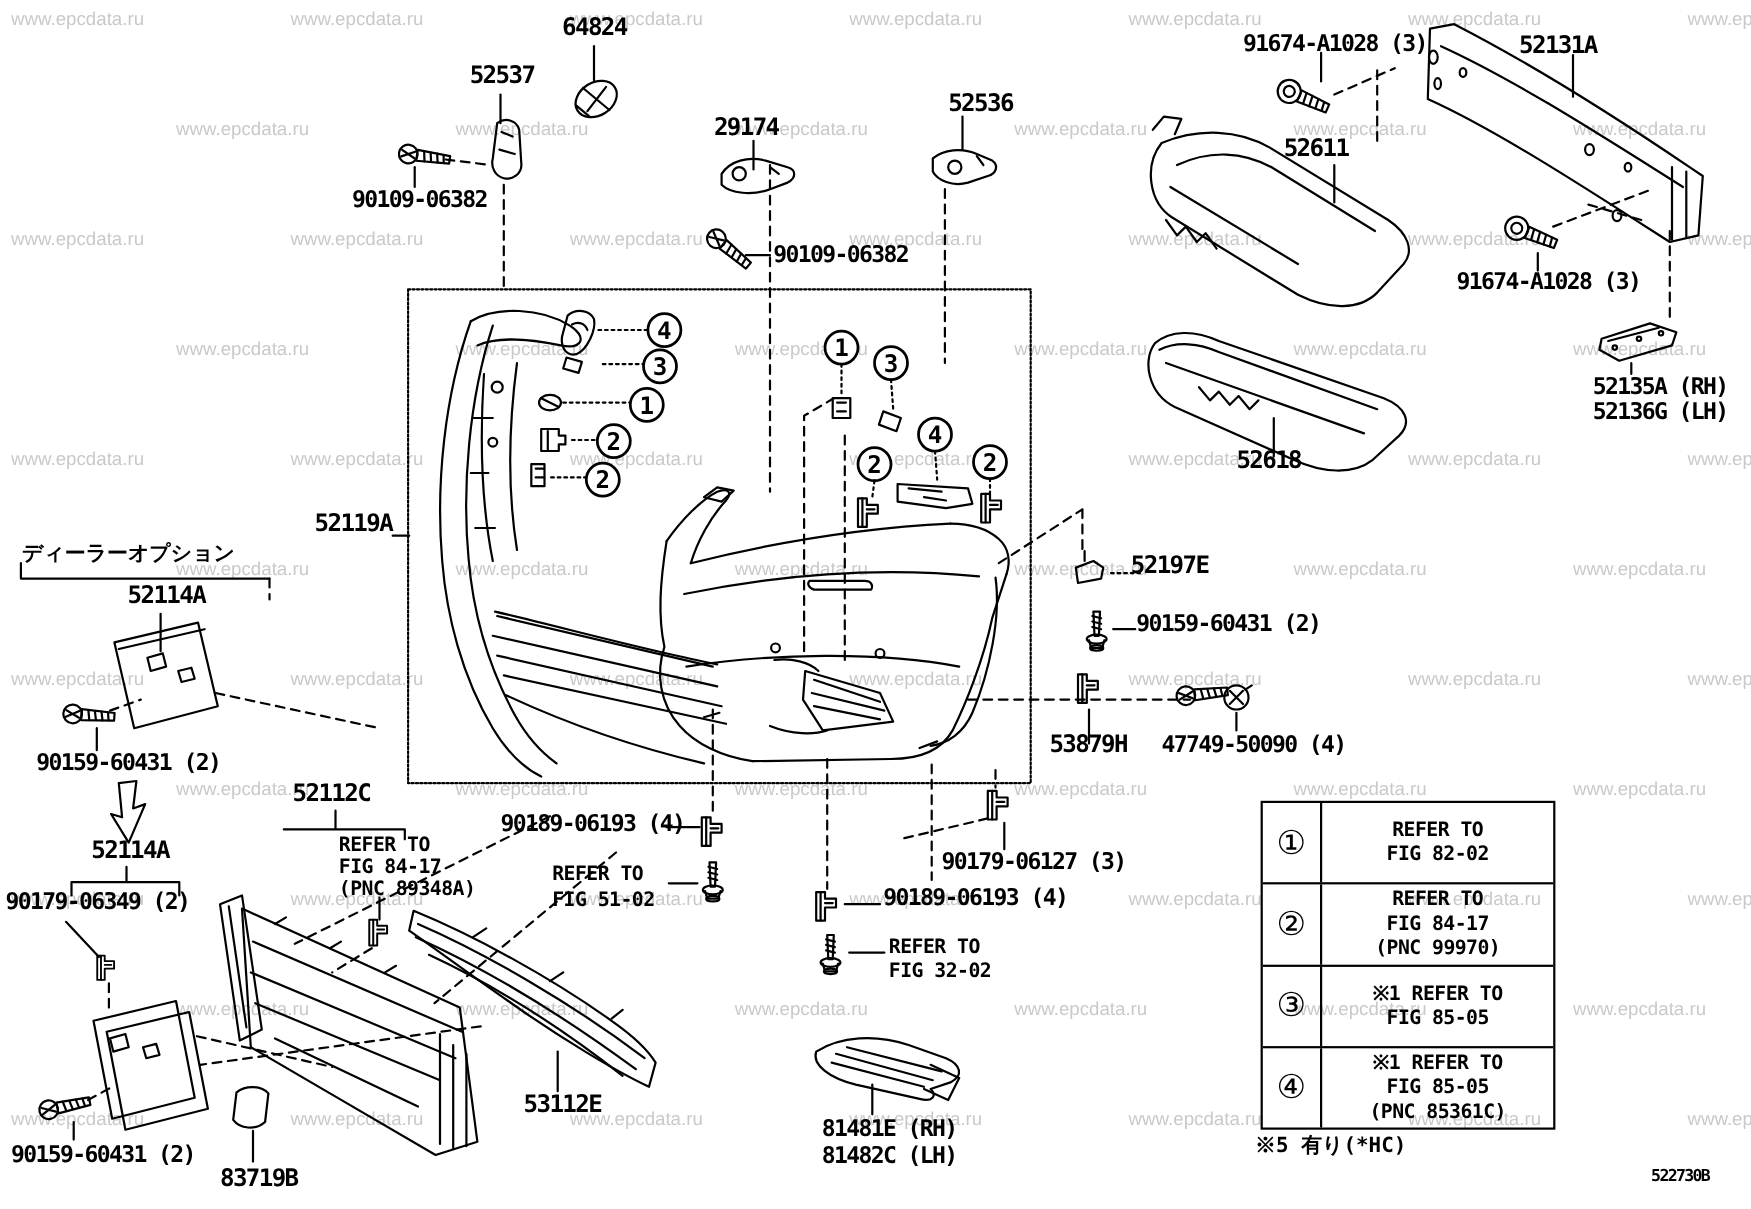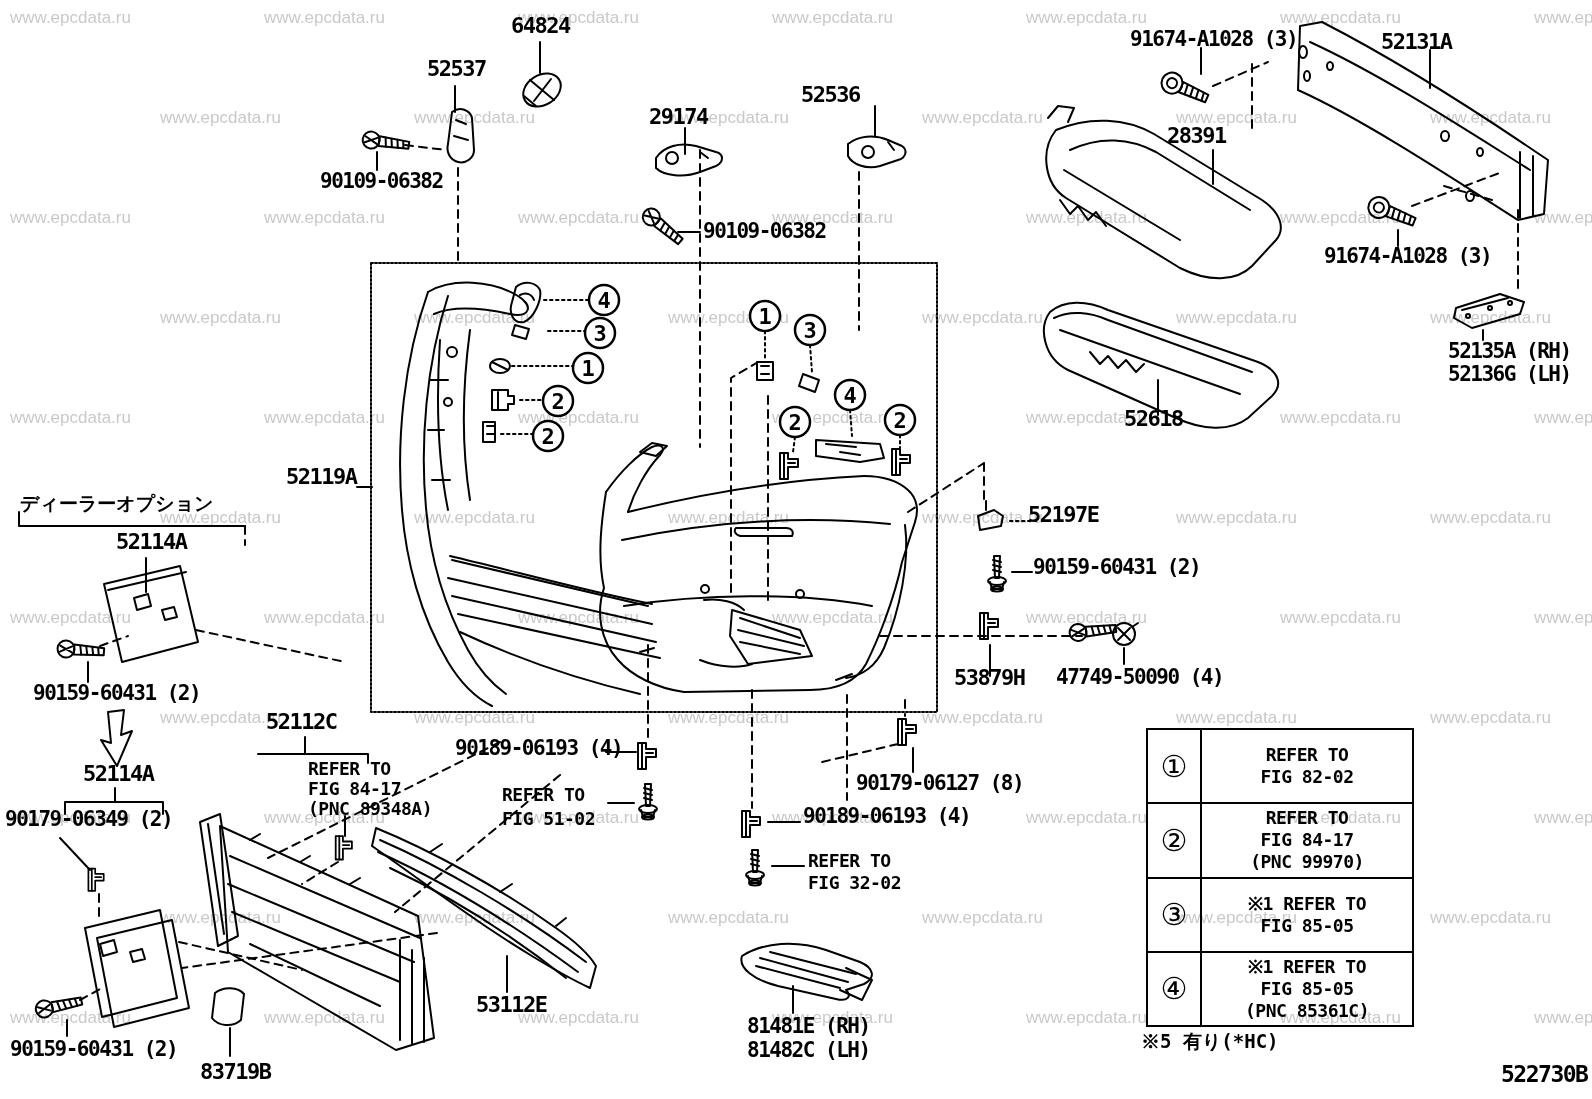--- a/index.html
+++ b/index.html
@@ -382,25 +382,25 @@
   </g>
 
   <path d="M357,487 H372"></path>
 </svg>
 
 <div id="labels">
   <div class="lbl big" style="left:511px;top:14px">64824</div>
   <div class="lbl big" style="left:427px;top:57px">52537</div>
   <div class="lbl" style="left:320px;top:170px">90109-06382</div>
   <div class="lbl big" style="left:649px;top:105px">29174</div>
-  <div class="lbl big" style="left:801px;top:83px">52536</div>
+  <div class="lbl big" style="left:862px;top:83px">52536</div>
   <div class="lbl" style="left:703px;top:220px">90109-06382</div>
   <div class="lbl" style="left:1130px;top:28px">91674-A1028 (3)</div>
   <div class="lbl big" style="left:1381px;top:30px">52131A</div>
-  <div class="lbl big" style="left:1167px;top:124px">28391</div>
+  <div class="lbl big" style="left:1167px;top:124px">52611</div>
   <div class="lbl" style="left:1324px;top:245px">91674-A1028 (3)</div>
   <div class="lbl" style="left:1448px;top:340px">52135A (RH)</div>
   <div class="lbl" style="left:1448px;top:363px">52136G (LH)</div>
   <div class="lbl big" style="left:1124px;top:407px">52618</div>
   <div class="lbl big" style="left:286px;top:465px">52119A</div>
   <div class="lbl big" style="left:1028px;top:503px">52197E</div>
   <div class="lbl" style="left:1033px;top:556px">90159-60431 (2)</div>
   <div class="lbl big" style="left:954px;top:666px">53879H</div>
   <div class="lbl" style="left:1056px;top:666px">47749-50090 (4)</div>
   <div class="lbl jp" style="left:20px;top:494px">ディーラーオプション</div>
@@ -415,24 +415,24 @@
   <div class="lbl sm" style="left:308px;top:780px">FIG 84-17</div>
   <div class="lbl sm" style="left:308px;top:800px">(PNC 89348A)</div>
   <div class="lbl" style="left:455px;top:737px">90189-06193 (4)</div>
   <div class="lbl sm" style="left:502px;top:786px">REFER TO</div>
   <div class="lbl sm" style="left:502px;top:810px">FIG 51-02</div>
   <div class="lbl sm" style="left:808px;top:852px">REFER TO</div>
   <div class="lbl sm" style="left:808px;top:874px">FIG 32-02</div>
   <div class="lbl big" style="left:476px;top:993px">53112E</div>
   <div class="lbl" style="left:747px;top:1015px">81481E (RH)</div>
   <div class="lbl" style="left:747px;top:1039px">81482C (LH)</div>
-  <div class="lbl" style="left:856px;top:772px">90179-06127 (8)</div>
+  <div class="lbl" style="left:856px;top:772px">90179-06127 (3)</div>
   <div class="lbl" style="left:803px;top:805px">90189-06193 (4)</div>
   <div class="lbl jp" style="left:1141px;top:1032px">※5 有り(*HC)</div>
-  <div class="lbl" style="left:1501px;top:1062px;font-size:23px">522730B</div>
+  <div class="lbl" style="left:1501px;top:1062px;font-size:15px">522730B</div>
 </div>
 
 <div id="legend">
   <div class="lrow">
     <div class="lnum">①</div>
     <div class="ltxt">
       <div>REFER TO</div>
       <div>FIG 82-02</div>
     </div>
   </div>

